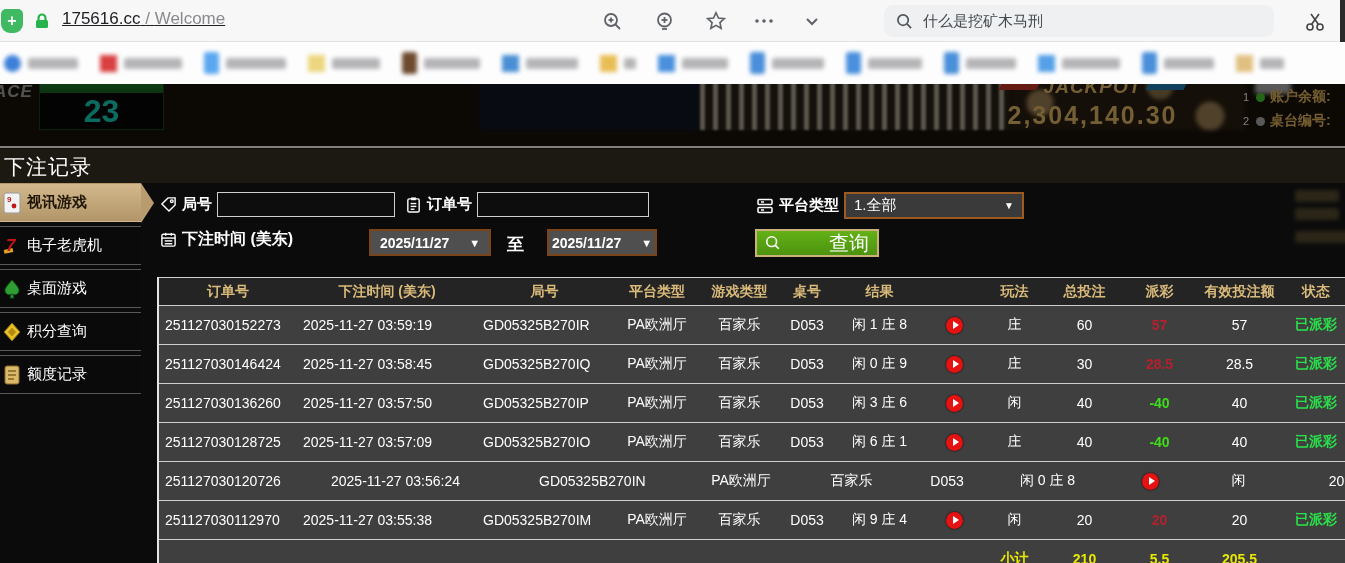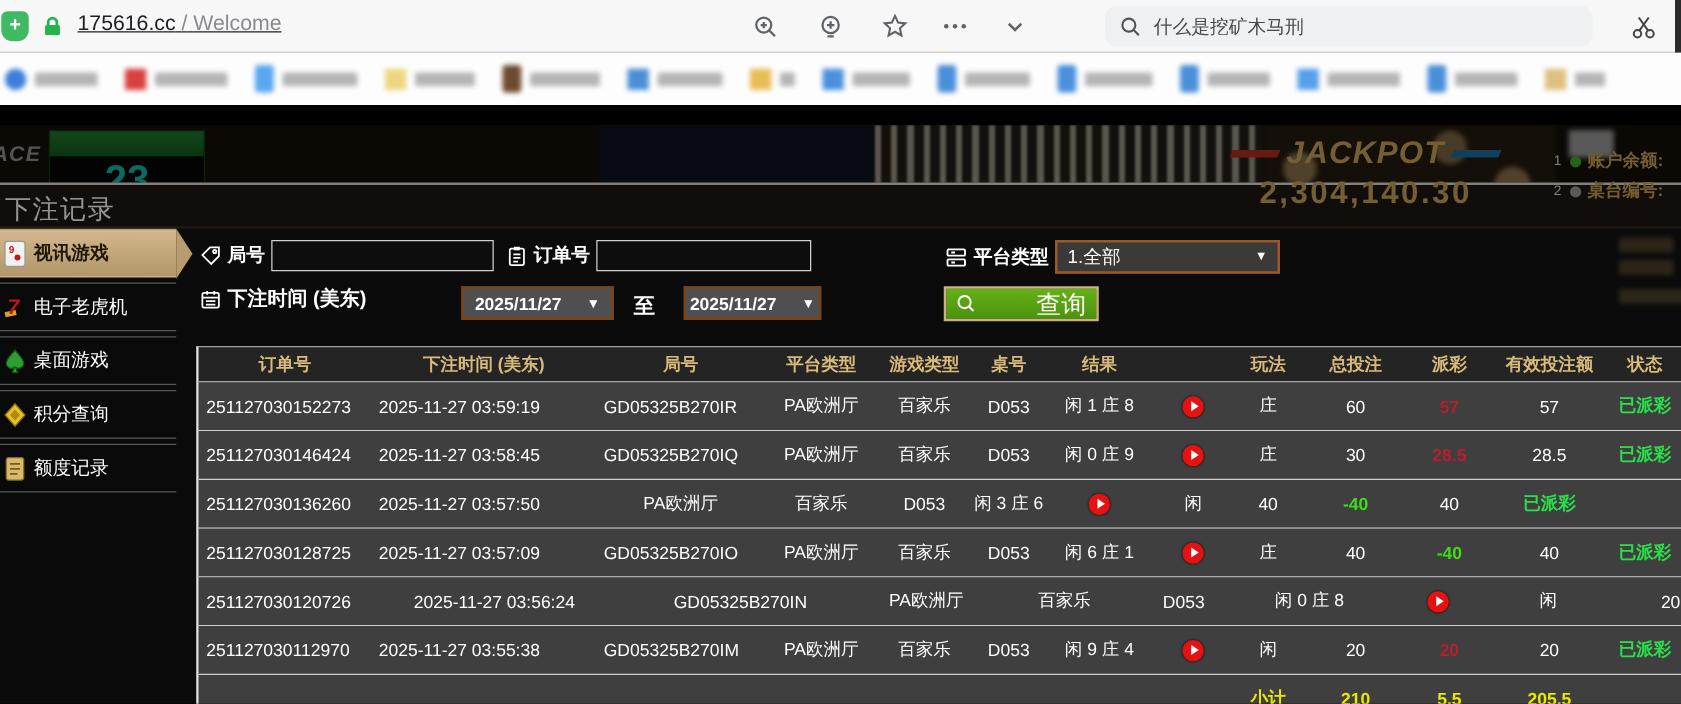--- a/index.html
+++ b/index.html
@@ -25,41 +25,41 @@
   .bookmarks-bar { position:absolute; left:0; top:42px; width:1345px; height:42px;
     background:#fdfdfd; z-index:29; }
   .bk-items { display:flex; align-items:center; height:100%; padding-left:4px; gap:22px; }
   .bk-item { display:flex; align-items:center; gap:7px; filter:blur(2px); cursor:pointer; }
   .bk-fav { width:17px; height:17px; }
   .bk-fav.circle { border-radius:50%; }
   .bk-fav.tall { width:15px; height:22px; border-radius:3px; }
   .bk-text { height:11px; background:#b5b5b8; border-radius:2px; }
 
   
-  .banner { position:absolute; left:0; top:100px; width:1345px; height:81px; background:#16100a; overflow:hidden; }
+  .banner { position:absolute; left:0; top:68px; width:1345px; height:81px; background:#16100a; overflow:hidden; }
   .banner .dim { position:absolute; inset:0; background:rgba(0,0,0,.42); z-index:5; }
   .ace-logo { position:absolute; left:-6px; top:14px; color:#8f8f8f; font-weight:bold; font-style:italic;
     font-size:17px; letter-spacing:1px; filter:blur(.6px); }
   .video-thumb { position:absolute; left:39px; top:4px; width:125px; height:58px; background:#060606; border:1px solid #123d12; }
   .video-thumb .vt-head { height:20px; background:linear-gradient(180deg,#1f7a2d,#145a1f); filter:blur(.5px); }
   .video-thumb .vt-num { color:#14b8a6; font-size:32px; font-weight:bold; text-align:center; line-height:36px; }
   .blob { position:absolute; filter:blur(2px); }
   .stripes { left:700px; top:0; width:310px; height:62px;
     background:repeating-linear-gradient(90deg,#c9c0ae 0 5px,#29231a 5px 13px); opacity:.75; filter:blur(1px); }
   .navy { left:480px; top:0; width:220px; height:62px; background:#0e1420; }
   .chips { left:1010px; top:0; width:235px; height:62px; background:
     radial-gradient(circle 14px at 30px 35px,#8a714a 0 13px,transparent 14px),
     radial-gradient(circle 14px at 150px 18px,#7d6743 0 13px,transparent 14px),
     radial-gradient(circle 16px at 200px 48px,#8a714a 0 14px,transparent 15px),
     #241a0e; filter:blur(2px); }
   .jackpot { position:absolute; left:985px; top:8px; width:215px; text-align:center; z-index:3; }
   .jackpot .jp-line { display:flex; align-items:center; justify-content:center; gap:6px; }
   .jp-dash-l { width:38px; height:6px; background:#b03020; transform:skewX(-25deg); }
   .jp-dash-r { width:38px; height:6px; background:#1d6e9e; transform:skewX(-25deg); }
-  .jp-label { color:#c9a35a; font-size:25px; font-weight:bold; font-style:italic; letter-spacing:1px;text-align:center; }
+  .jp-label { color:#c9a35a; font-size:19px; font-weight:bold; font-style:italic; letter-spacing:1px;text-align:center; }
   .jp-value { color:#c9a35a; font-size:25px; font-weight:bold; letter-spacing:2px; margin-top:3px; filter:blur(.4px); }
   .banner-info { position:absolute; left:1243px; top:20px; z-index:3; }
   .bi-row { display:flex; align-items:center; gap:5px; margin-bottom:6px; }
   .bi-num { color:#ddd; font-size:11px; width:8px; }
   .bi-dot { width:9px; height:9px; border-radius:50%; }
   .bi-label { color:#c8a050; font-size:14px; font-weight:bold; white-space:nowrap; }
   .blur-box { position:absolute; left:1255px; top:4px; width:36px; height:22px; background:#9a9a9a; filter:blur(2px); z-index:3; }
 
   
   .title-bar { position:absolute; left:0; top:146px; width:1345px; height:37px; background:#1c1812;
@@ -448,20 +448,21 @@
           </div>
           <div class="tcell">庄</div>
           <div class="tcell">30</div>
           <div class="tcell" style="color: rgb(181, 32, 46); font-weight: bold;">28.5</div>
           <div class="tcell">28.5</div>
           <div class="tcell status-txt" style="color: rgb(42, 224, 74);">已派彩</div>
         </div>
         <div class="trow body" style="grid-template-columns: 138px 180px 135px 90px 75px 60px 85px 65px 55px 85px 65px 95px 58px;">
           <div class="tcell al-left">251127030136260</div>
           <div class="tcell al-left">2025-11-27 03:57:50</div>
+          <div class="tcell al-left">GD05325B270IP</div>
           <div class="tcell">PA欧洲厅</div>
           <div class="tcell">百家乐</div>
           <div class="tcell">D053</div>
           <div class="tcell">闲 3 庄 6</div>
           <div class="tcell">
             <div class="play-btn"></div>
           </div>
           <div class="tcell">闲</div>
           <div class="tcell">40</div>
           <div class="tcell" style="color: rgb(63, 220, 26); font-weight: bold;">-40</div>

